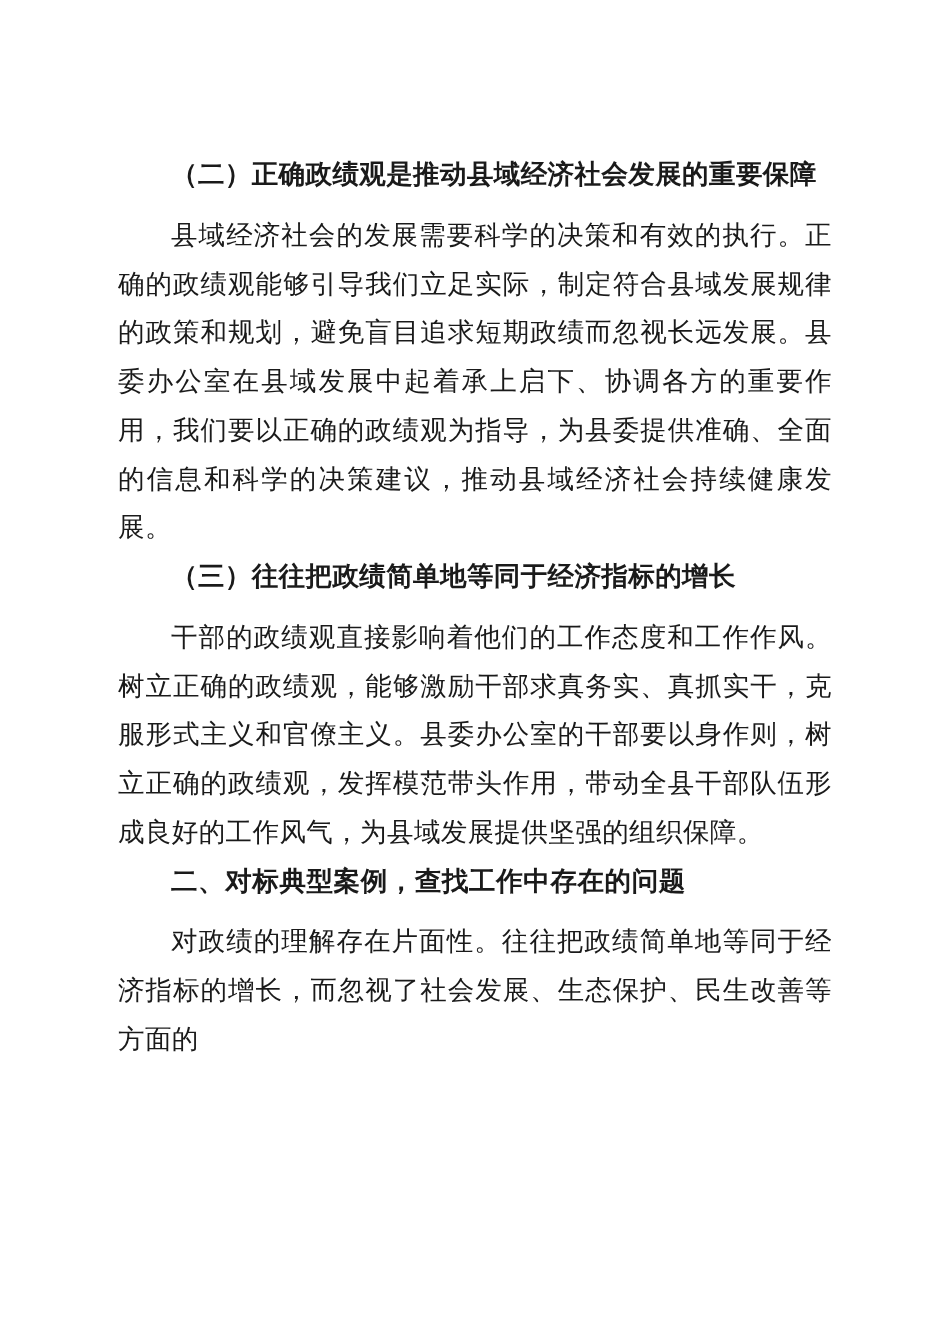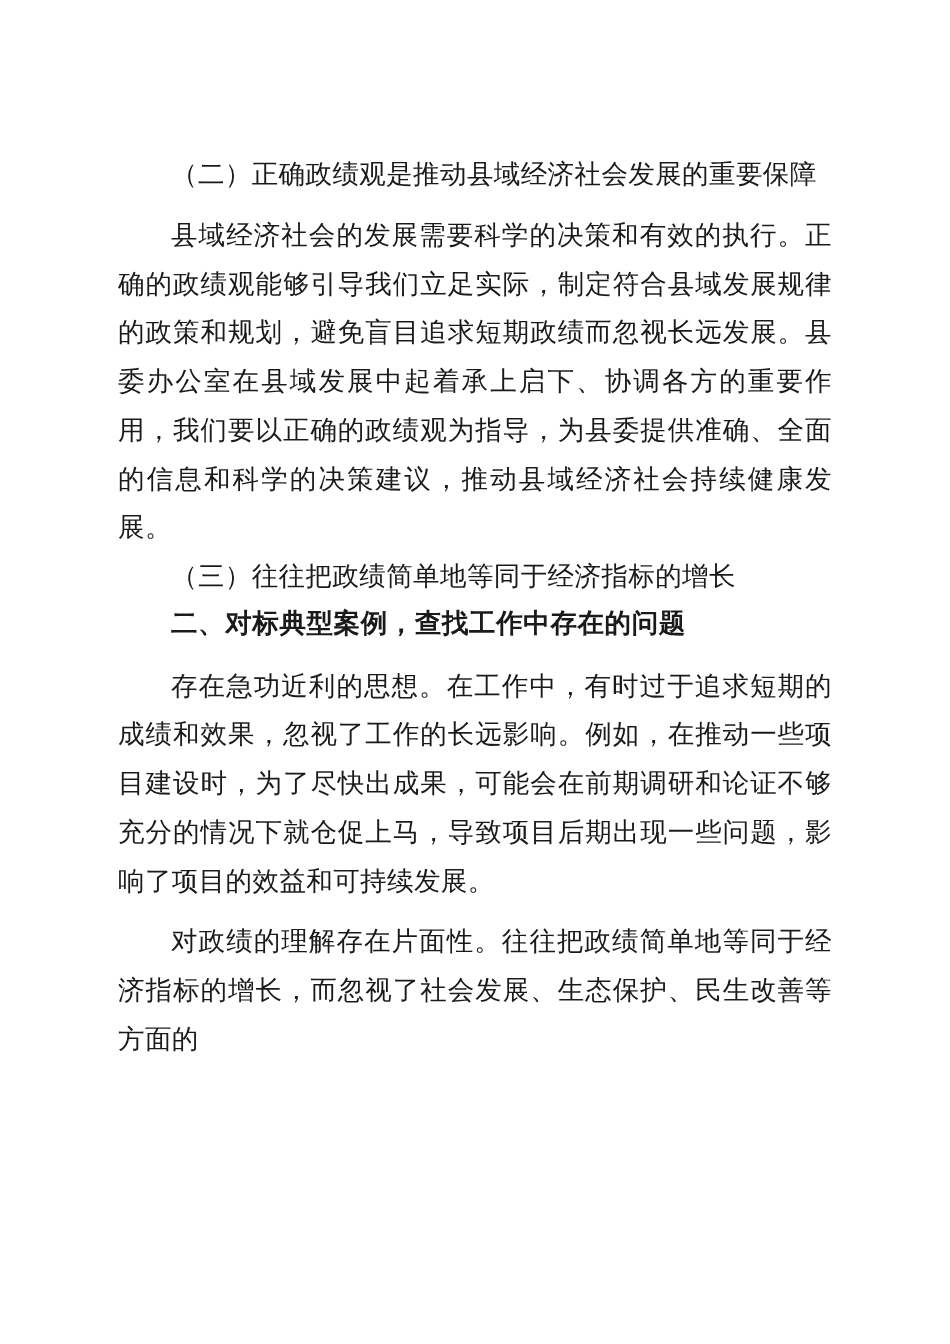--- a/index.html
+++ b/index.html
@@ -31,45 +31,45 @@
   p {
     margin: 0;
   }
   .para {
     text-indent: 2em;
     letter-spacing: 0.4px;
     margin-top: 12px;
   }
   .heading-sub {
     text-indent: 2em;
-    font-weight: 400;
+    font-weight: 700;
     letter-spacing: 0.4px;
   }
   .heading-main {
     text-indent: 2em;
     font-weight: 700;
-    font-family: Liberation Mono, monospace;
+    font-family: Liberation Serif, serif;
     font-size: 26.5px;
     letter-spacing: 0.6px;
   }
 </style>
 </head>
 <body>
 
 <div class="page">
   <div class="doc-body">
 
     <p class="heading-sub">（二）正确政绩观是推动县域经济社会发展的重要保障</p>
 
     <p class="para">县域经济社会的发展需要科学的决策和有效的执行。正确的政绩观能够引导我们立足实际，制定符合县域发展规律的政策和规划，避免盲目追求短期政绩而忽视长远发展。县委办公室在县域发展中起着承上启下、协调各方的重要作用，我们要以正确的政绩观为指导，为县委提供准确、全面的信息和科学的决策建议，推动县域经济社会持续健康发展。</p>
 
     <p class="heading-sub">（三）往往把政绩简单地等同于经济指标的增长</p>
 
+    <p class="para">干部的政绩观直接影响着他们的工作态度和工作作风。树立正确的政绩观，能够激励干部求真务实、真抓实干，克服形式主义和官僚主义。县委办公室的干部要以身作则，树立正确的政绩观，发挥模范带头作用，带动全县干部队伍形成良好的工作风气，为县域发展提供坚强的组织保障。</p>
 
     <p class="heading-main">二、对标典型案例，查找工作中存在的问题</p>
 
 
-    <p class="para">存在急功近利的思想。在工作中，有时过于追求短期的成绩和效果，忽视了工作的长远影响。例如，在推动一些项目建设时，为了尽快出成果，可能会在前期调研和论证不够充分的情况下就仓促上马，导致项目后期出现一些问题，影响了项目的效益和可持续发展。</p>
 
     <p class="para">对政绩的理解存在片面性。往往把政绩简单地等同于经济指标的增长，而忽视了社会发展、生态保护、民生改善等方面的</p>
 
   </div>
 </div>
 
 </body></html>

